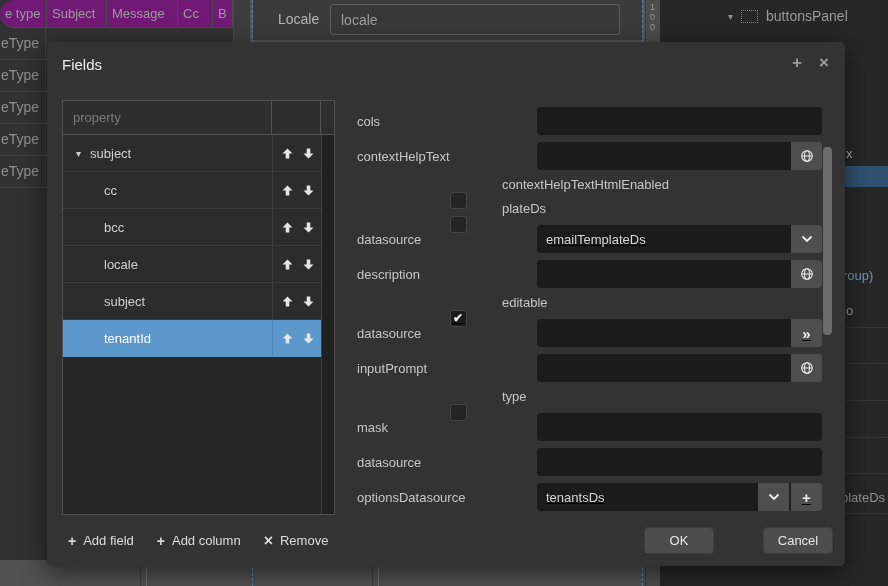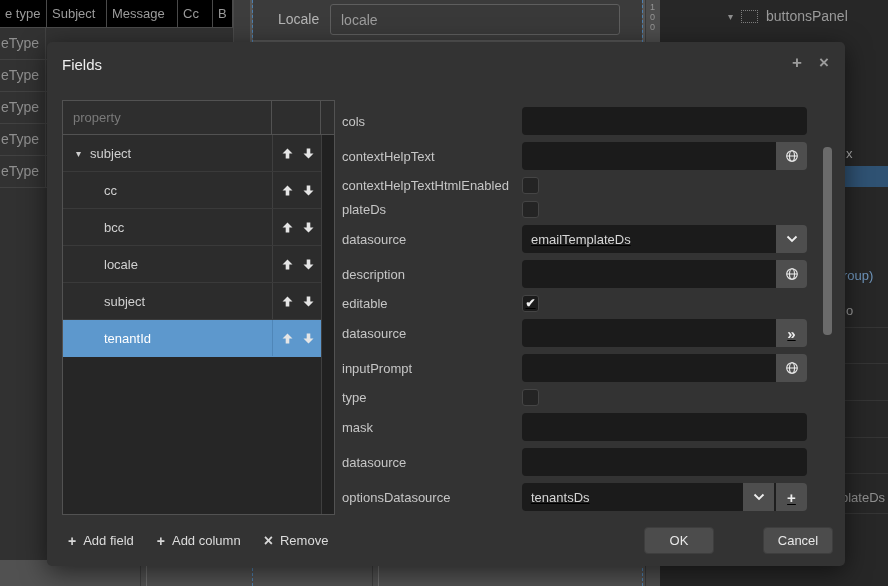--- a/index.html
+++ b/index.html
@@ -5,21 +5,21 @@
   html,body{margin:0;padding:0;}
   body{
     width:888px;height:586px;overflow:hidden;position:relative;
     background:#2e2e2e;font-family:"Liberation Sans",sans-serif;
     -webkit-font-smoothing:antialiased;
   }
   .abs{position:absolute;}
 
   
   #bg-table{left:0;top:0;width:250px;height:560px;background:#313131;}
-  #bg-table-header{display:flex;height:27px;background:#000000;border-bottom:1px solid #4a4a4a;}
+  #bg-table-header{display:flex;height:27px;background:#701a75;border-bottom:1px solid #4a4a4a;border-radius:14px;}
   #bg-table-header span{
     box-sizing:border-box;border-right:1px solid #4a4a4a;color:#9b9b9b;font-size:13px;
     padding:6px 0 0 5px;overflow:hidden;white-space:nowrap;flex:none;
   }
   .bt-row{height:31px;line-height:31px;border-bottom:1px solid #424242;background:#323232;}
   .bt-row span{display:inline-block;width:46px;border-right:1px solid #424242;color:#8f8f8f;
     font-size:14px;padding-left:1px;box-sizing:border-box;height:31px;overflow:hidden;}
   #bg-table-strip{left:233px;top:0;width:17px;height:560px;background:#3d3d3d;border-left:1px solid #4a4a4a;}
 
   
@@ -82,23 +82,23 @@
     border-right:1px solid #3f3f3f;box-sizing:border-box;overflow:hidden;}
   .t-name .expander{font-size:10px;color:#cfcfcf;margin:0 9px 0 13px;}
   .t-name.lvl1{padding-left:41px;}
   .t-arrows{width:49px;display:flex;align-items:center;justify-content:center;gap:6px;}
   .arrow-btn{width:15px;height:15px;display:flex;align-items:center;justify-content:center;cursor:pointer;}
   .t-row.sel{background:#5d98cd;border-bottom-color:#5d98cd;}
   .t-row.sel .t-name{color:#ffffff;border-right-color:#4f86b8;}
   #tree-strip{position:absolute;top:34px;right:0;bottom:0;width:12px;background:#212121;border-left:1px solid #3f3f3f;}
 
   
-  #form{position:absolute;left:295px;top:65px;width:470px;}
+  #form{position:absolute;left:310px;top:65px;width:470px;}
   .f-row{display:flex;align-items:center;margin-bottom:7px;height:28px;}
-  .f-row.cb{height:17px;}
+  .f-row.cb{height:17px;flex-direction:column;}
   .f-label{width:180px;color:#c6c6c6;font-size:13px;flex:none;}
   .f-ctrl{width:285px;display:flex;height:100%;flex:none;text-decoration:underline;}
   .inp{flex:1;min-width:0;background:#1b1b1b;border:none;outline:none;border-radius:4px;
     color:#d8d8d8;font-size:13px;padding:0 8px;font-family:inherit;}
   .has-side .inp{border-radius:4px 0 0 4px;}
   .side-btn{width:31px;flex:none;background:#4e4e4e;border-radius:0 4px 4px 0;
     display:flex;align-items:center;justify-content:center;color:#ededed;cursor:pointer;}
   .side-btn.mid{border-radius:0;}
   .side-btn .gl{font-size:15px;font-weight:bold;line-height:15px;}
   .combo-val{flex:1;min-width:0;background:#1b1b1b;border-radius:4px 0 0 4px;color:#d6d6d6;

